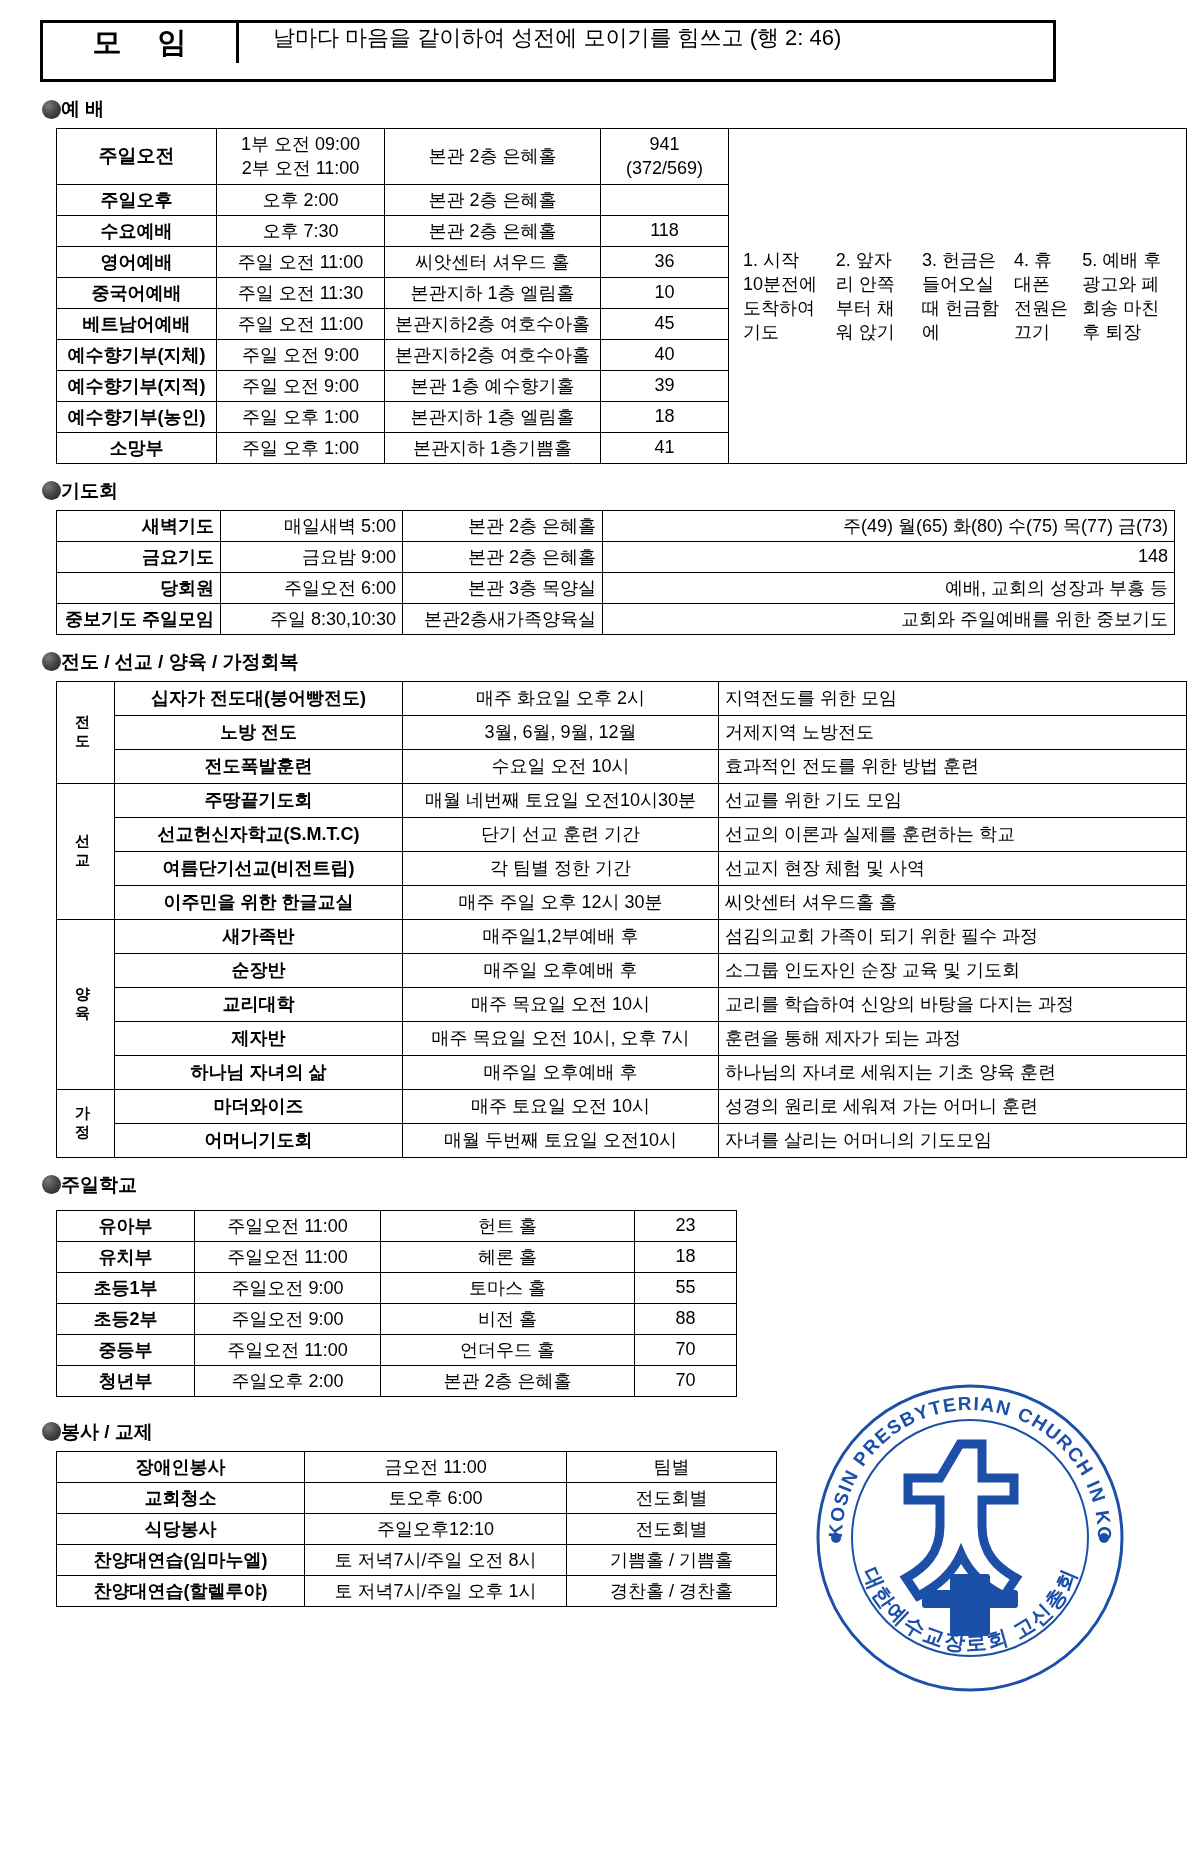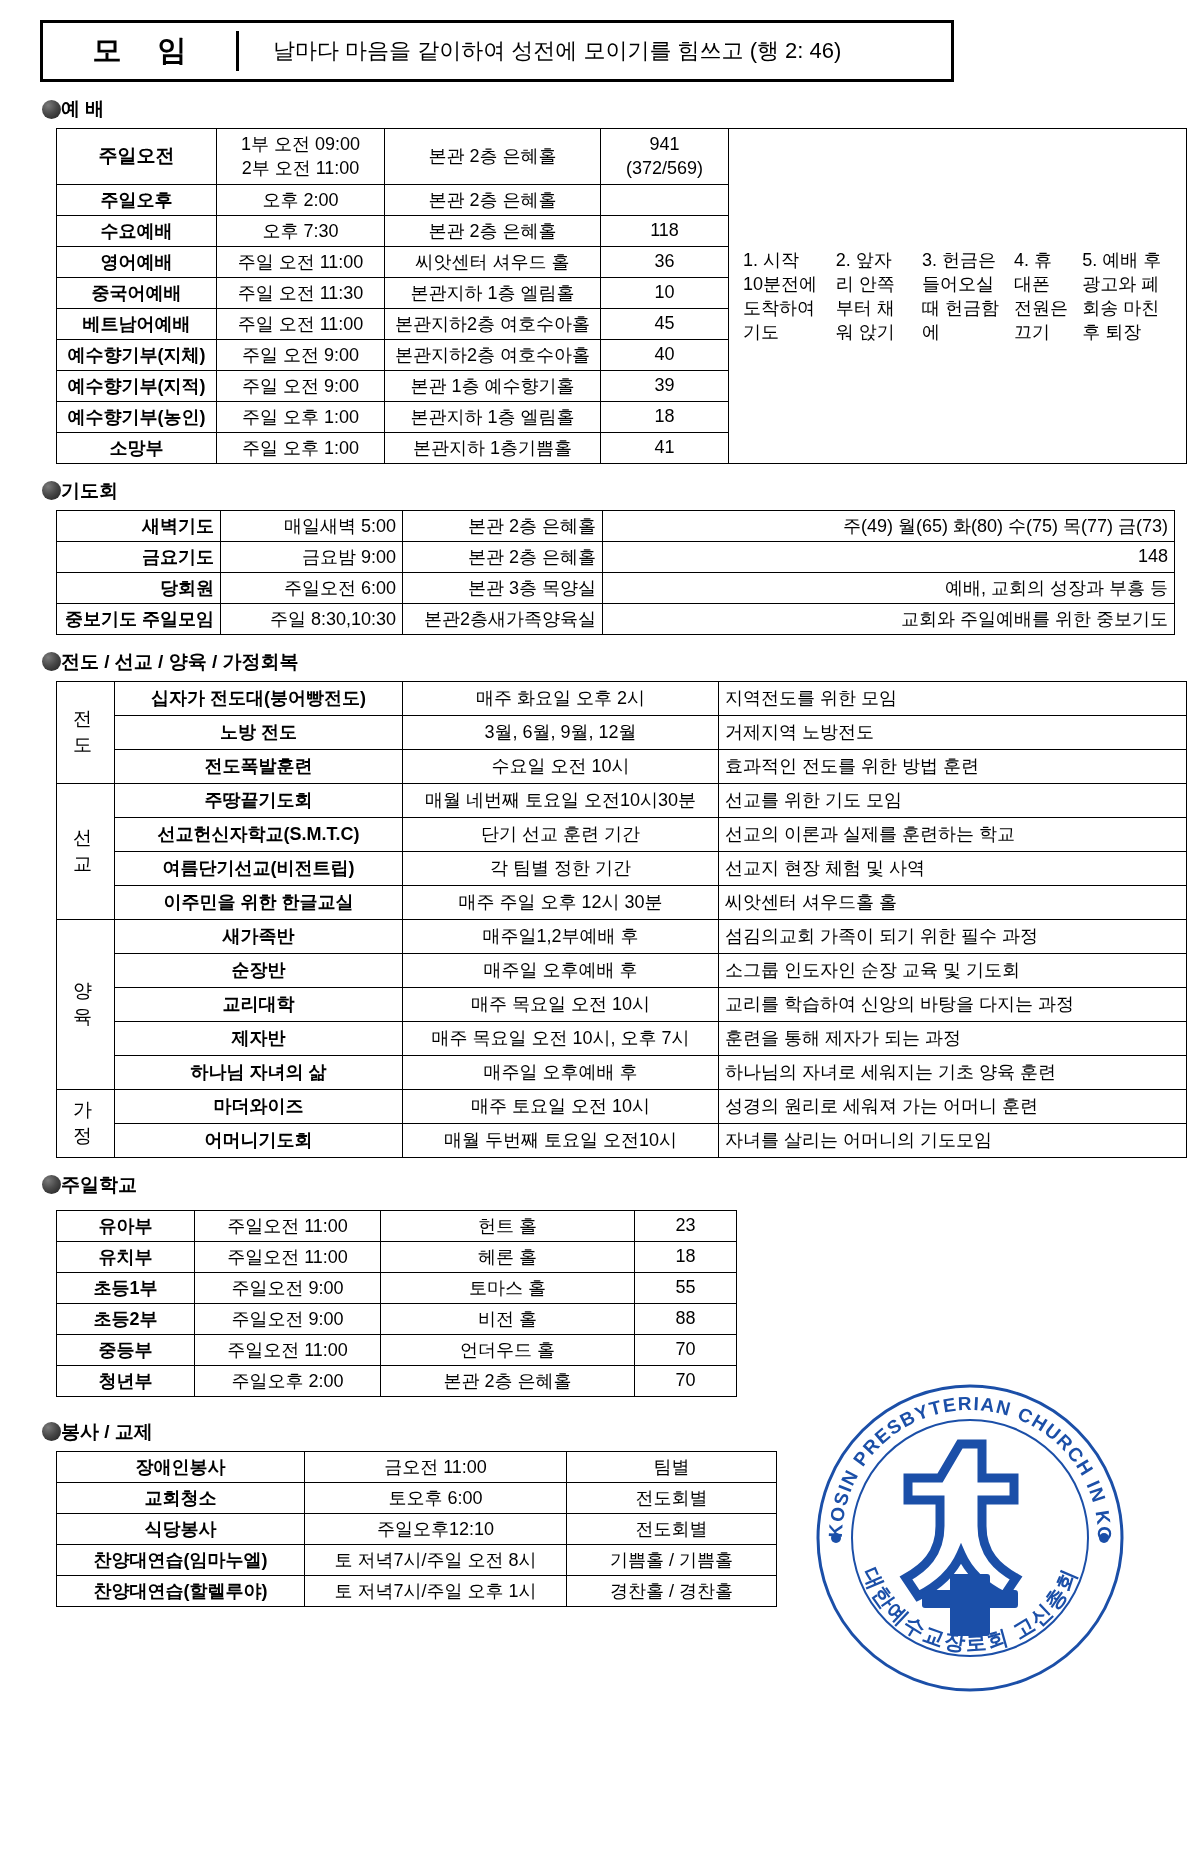--- a/index.html
+++ b/index.html
@@ -7,21 +7,21 @@
   body {
     width:1200px; height:1849px;
     font-family:"Liberation Sans","DejaVu Sans",sans-serif;
     background:#ffffff; color:#000000;
     position:relative;
     overflow:hidden;
   }
   .page { position:relative; width:1200px; height:1849px; padding:14px 22px 0 22px; }
 
   
-  .header { display:flex; align-items:center; border:3px solid #000; height:62px; margin:6px 0 10px 18px; width:914px; }
+  .header { display:flex; align-items:flex-start; border:3px solid #000; height:62px; margin:6px 0 10px 18px; width:1016px; }
   .header .title-box {
     width:196px; border-right:3px solid #000;
     display:flex; align-items:center; justify-content:center;
     font-size:29px; font-weight:bold; letter-spacing:14px;
     padding-left:14px;
   }
   .header .verse { flex:1; display:flex; align-items:center; padding-left:34px; font-size:22px; }
 
   
   .sec { display:flex; align-items:center; margin:14px 0 6px 20px; }
@@ -44,21 +44,21 @@
   .worship td { height:30px; }
   .rules-list { display:flex; flex-direction:row; gap:14px; }
 
   
   .prayer { margin-left:34px; width:1118px; }
   .prayer td { height:30px;text-align:right; }
 
   
   .min { margin-left:34px; width:1130px; }
   .min td { height:34px; }
-  .min .vert { font-size:19px; font-weight:normal; letter-spacing:6px; text-align:center; }
+  .min .vert { font-size:15px; font-weight:bold; letter-spacing:6px; text-align:center; }
 
   
   .ss { margin-left:34px; width:680px; }
   .ss td { height:27px; font-size:18px; }
 
   
   .svc { margin-left:34px; width:720px; }
   .svc td { height:30px; }
 
   

